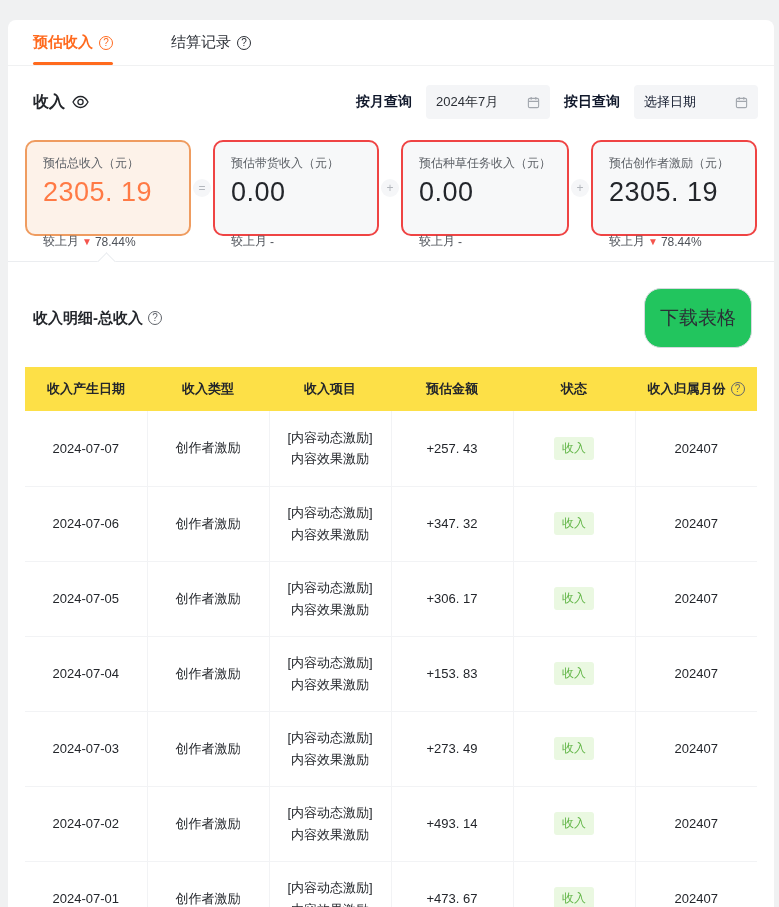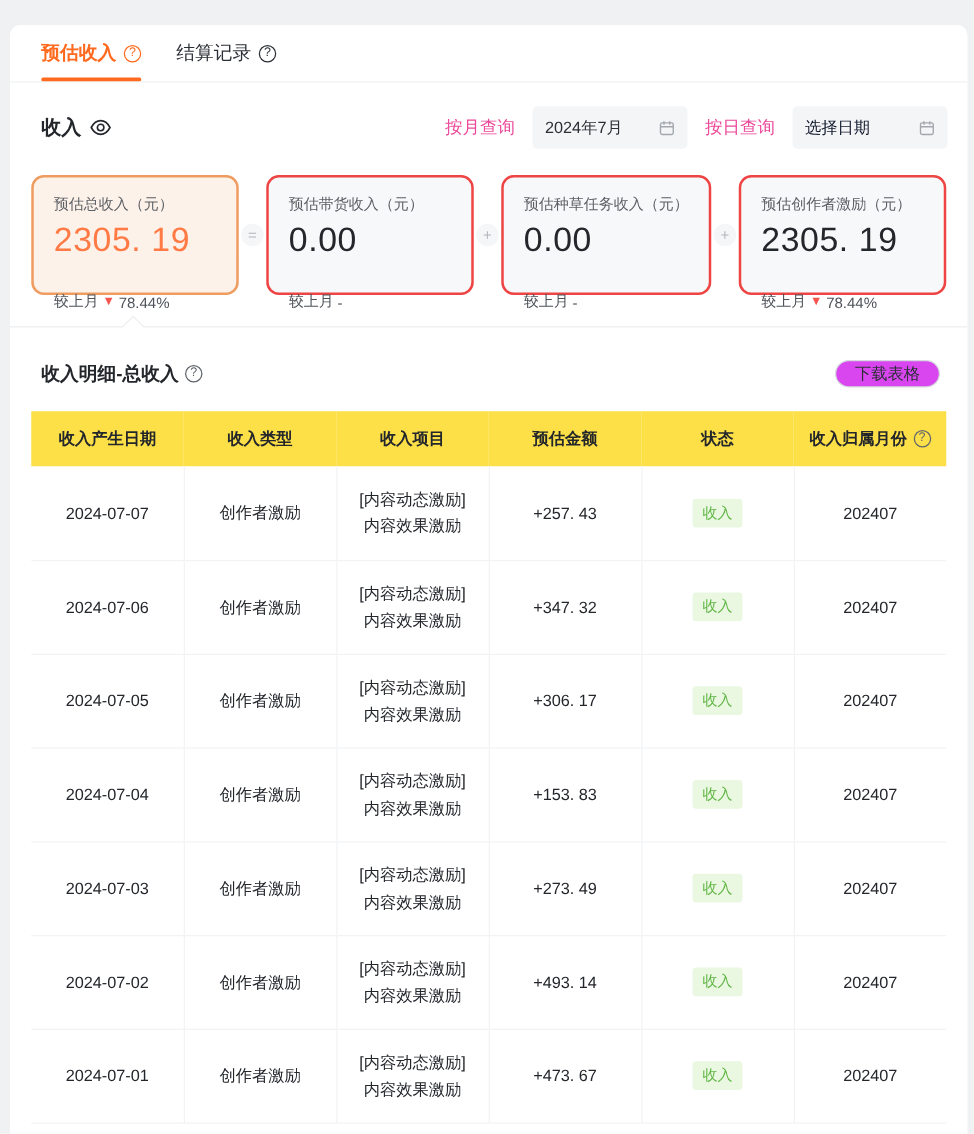--- a/index.html
+++ b/index.html
@@ -18,21 +18,21 @@
     background: #ffffff;
     border-radius: 8px 8px 0 0;
     overflow: hidden;
   }
   
   .tabs {
     display: flex; align-items: stretch;
     height: 46px;
     padding-left: 25px;
     border-bottom: 1px solid #f0f1f2;
-    gap: 28px;
+    gap: 58px;
   }
   .tab {
     position: relative;
     display: flex; align-items: center; gap: 6px;
     font-size: 15px; color: #2b2f36; cursor: pointer;
   }
   .tab.active { color: #ff6a1e; font-weight: bold; }
   .tab.active::after {
     content: ""; position: absolute; left: 0; right: 0; bottom: 0;
     height: 3px; background: #ff6a1e; border-radius: 2px;
@@ -48,21 +48,21 @@
   
   .filter-row {
     display: flex; align-items: center;
     margin: 19px 16px 0 25px;
   }
   .income-title {
     display: flex; align-items: center; gap: 7px;
     font-size: 16px; font-weight: bold; color: #23262b;
   }
   .filters { margin-left: auto; display: flex; align-items: center; gap: 14px; }
-  .filter-label { font-size: 14px; font-weight: normal; color: #ec4899; }
+  .filter-label { font-size: 14px; font-weight: bold; color: #0f172a; }
   .date-input {
     width: 124px; height: 34px;
     background: #f4f5f7; border-radius: 4px;
     display: flex; align-items: center; justify-content: space-between;
     padding: 0 10px;
     font-size: 13px; color: #2b2f36; cursor: pointer;
   }
   .date-input .ph { color: #0f172a; }
   
   .cards { display: flex; align-items: stretch; margin: 21px 17px 0 17px; }
@@ -101,23 +101,23 @@
     transform: rotate(45deg);
   }
   
   .details-header { display: flex; align-items: center; margin: 26px 22px 0 25px; }
   .details-title {
     display: flex; align-items: center; gap: 5px;
     font-size: 15px; font-weight: bold; color: #23262b;
   }
   .download-btn {
     margin-left: auto;
-    padding: 1px 15px;
-    background: #d946ef; border: 1px solid #d6d9de; border-radius: 17px;
-    font-size: 13px; color: #2b2f36;
+    padding: 16px 15px;
+    background: #22c55e; border: 1px solid #d6d9de; border-radius: 17px;
+    font-size: 19px; color: #2b2f36;
     font-family: inherit; cursor: pointer;
   }
   
   .table-wrap { margin: 19px 17px 0 17px; }
   table { width: 100%; border-collapse: collapse; table-layout: fixed; }
   thead th {
     background: #fde047;
     height: 44px;
     font-size: 13px; font-weight: bold; color: #23262b;
     text-align: center;

